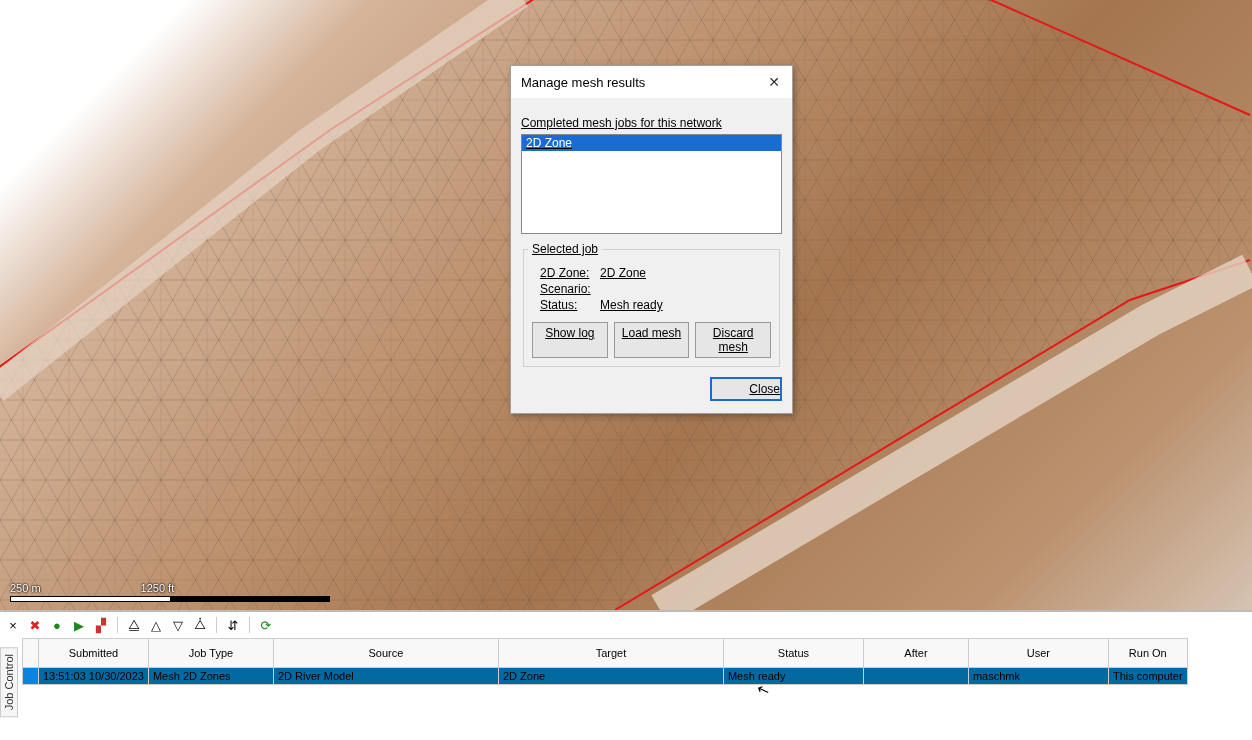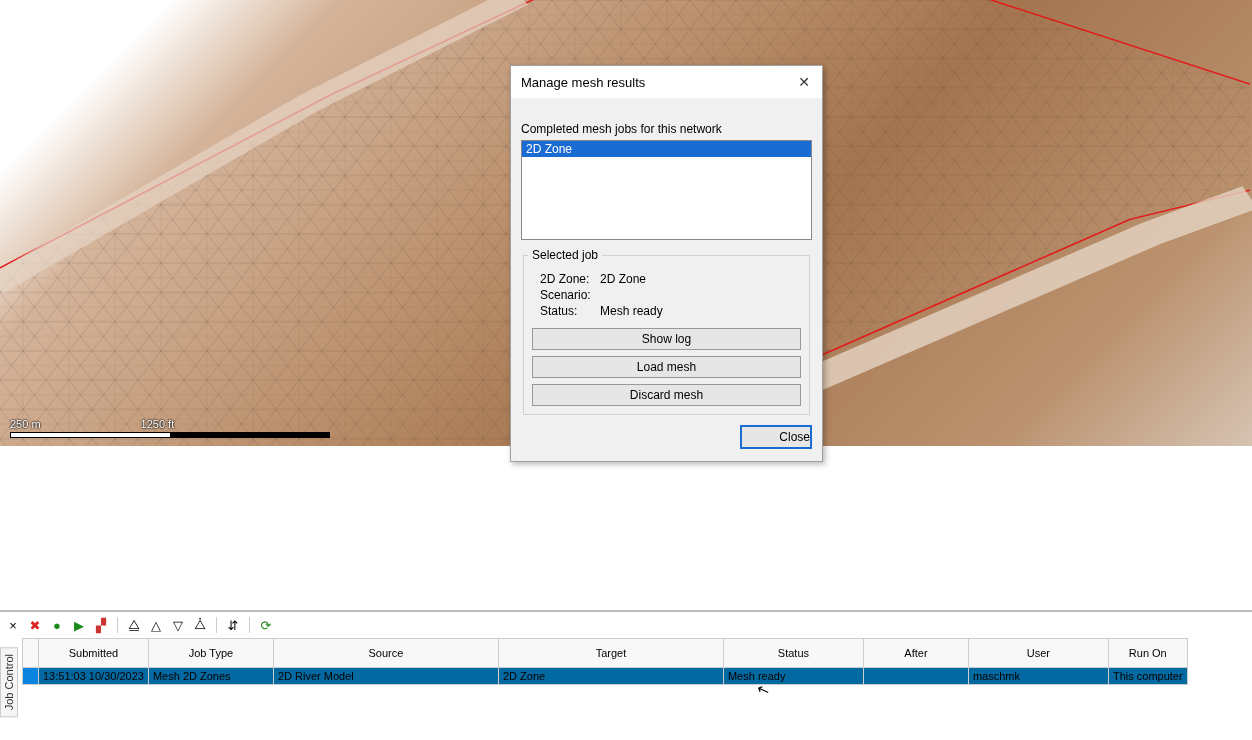--- a/index.html
+++ b/index.html
@@ -14,21 +14,21 @@
     background: #ffffff;
     position: relative;
   }
 
   
   .map-area {
     position: absolute;
     top: 0;
     left: 0;
     width: 1252px;
-    height: 446px;
+    height: 610px;
     background: linear-gradient(135deg, #ffffff 0%, #ffffff 10%, #d5b49a 20%, #b88c68 45%, #a4754f 60%, #bb926f 85%, #d6c3b2 100%);
     overflow: hidden;
     text-align: right;
   }
   .mesh-svg {
     position: absolute;
     top: 0; left: 0;
     width: 100%; height: 100%;
   }
 
@@ -45,41 +45,41 @@
     width: 320px; height: 6px;
     background: linear-gradient(to right, #fff 0 50%, #000 50% 100%);
     border: 1px solid #000;
   }
 
   
   .dialog {
     position: absolute;
     left: 510px;
     top: 65px;
-    width: 313px;
+    width: 283px;
     background: #f0f0f0;
     border: 1px solid #a0a0a0;
     box-shadow: 2px 2px 6px rgba(0,0,0,0.3);
   }
   .dialog-titlebar {
     display: flex;
     justify-content: space-between;
     align-items: center;
     padding: 6px 8px 6px 10px;
     background: #fff;
     font-size: 13px;
   }
   .dialog-close {
     width: 20px; height: 20px;
     display: flex; align-items: center; justify-content: center;
     font-size: 14px;
     color: #333;
     cursor: pointer;
   }
-  .dialog-body { padding: 24px 10px 12px 10px; }
+  .dialog-body { padding: 18px 10px 12px 10px; text-decoration: underline; }
   .dialog-label { font-size: 12px; margin-bottom: 4px; color: #000; }
   .dialog-list {
     border: 1px solid #888;
     background: #fff;
     height: 100px;
     overflow: auto;
   }
   .dialog-list-item {
     padding: 1px 4px;
     font-size: 12px;
@@ -92,21 +92,21 @@
     padding: 8px;
   }
   .fieldset-legend {
     font-size: 12px;
     padding: 0 4px;
     margin-left: -4px;
     color: #000;
   }
   .field-row { display: flex; margin: 2px 8px; font-size: 12px; }
   .field-label { width: 60px; }
-  .btn-row { display: flex; gap: 6px; margin-top: 10px; flex-direction: column; }
+  .btn-row { display: flex; gap: 6px; margin-top: 10px; }
   .btn {
     flex: 1;
     background: #e6e6e6;
     border: 1px solid #999;
     padding: 3px 6px;
     font-size: 12px;
     text-align: center;
     cursor: pointer;
   }
   .close-row { display: flex; justify-content: flex-end; margin-top: 10px; }

